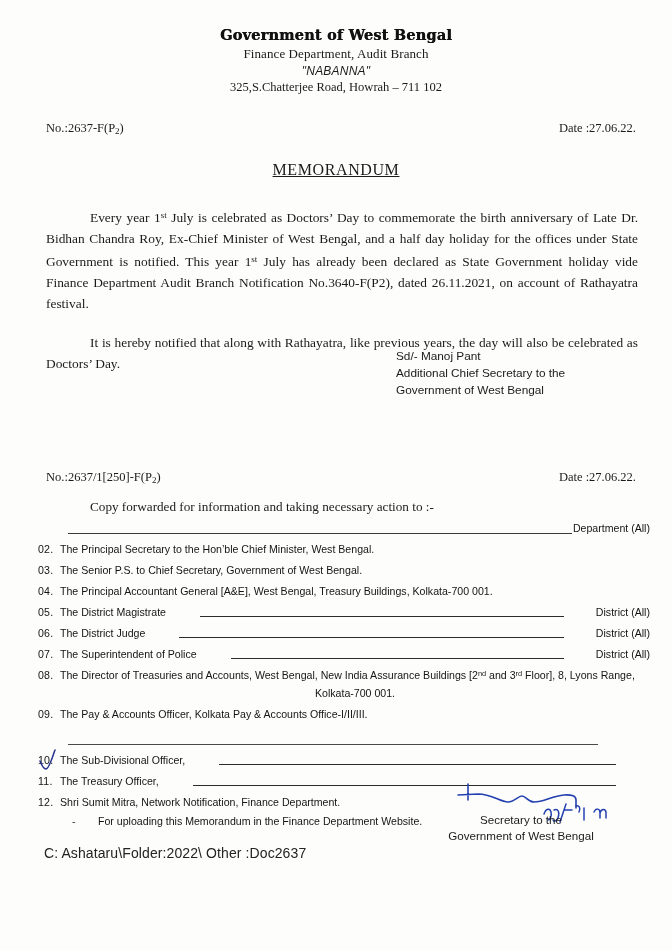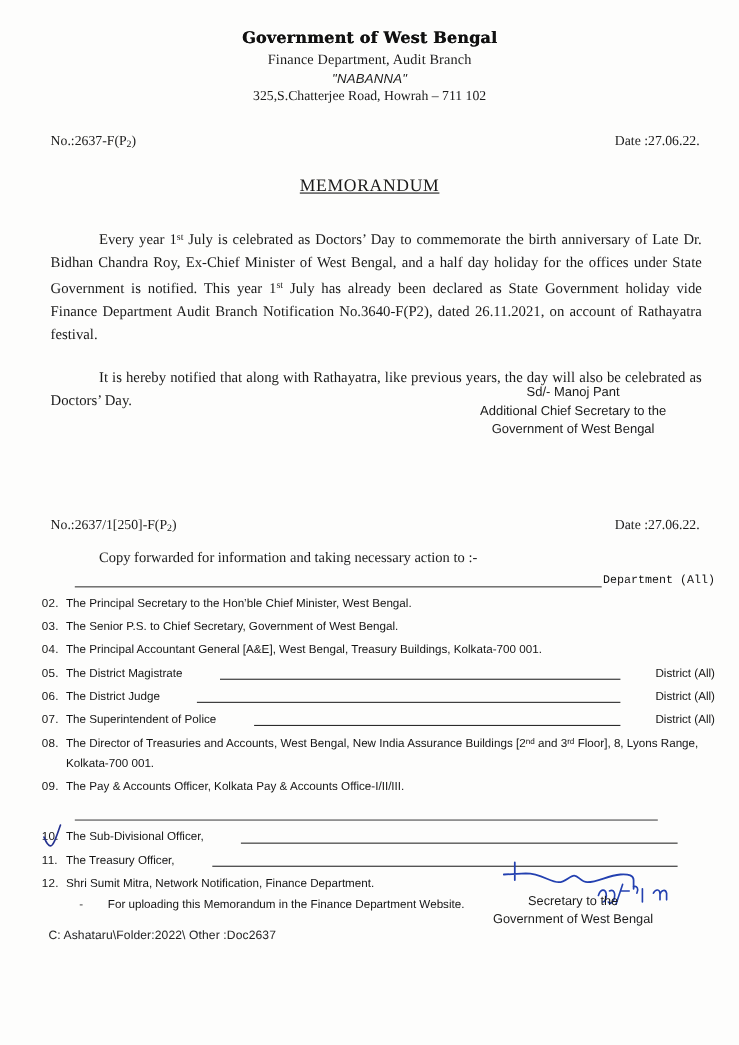--- a/index.html
+++ b/index.html
@@ -93,21 +93,20 @@
     text-indent: 44px;
   }
   .para.p1 { margin-top: 26px; }
   .para.p2 { margin-top: 18px; }
 
   
   .sigblock {
     font-family: "Liberation Sans", sans-serif;
     font-size: 11.8px;
     line-height: 17px;
-    text-align: center;
     width: 250px;
     position: absolute;
     left: 396px;
     top: 348px;
   }
 
   
   .copyline {
     margin: 14px 34px 0 46px;
     font-size: 13.2px;
@@ -131,21 +130,21 @@
     flex: 0 0 22px;
     text-align: left;
     letter-spacing: 0.2px;
   }
   .li .txt { flex: 1 1 auto; }
   .li.tight { margin-top: 8px; }
 
   
   .fillrow {
     display: flex;
-    align-items: flex-end;
+    align-items: flex-start;
     width: 100%;
     gap: 31px;
   }
   .rule {
     flex: 1 1 auto;
     border-bottom: 1.1px solid #2b2b2b;
     margin: 0 1px 0 3px;
     height: 10px;
   }
   .tail { flex: 0 0 auto; white-space: nowrap; }
@@ -155,21 +154,21 @@
     margin: 6px 0 0 0;
     font-family: "Liberation Sans", sans-serif;
     font-size: 10.6px;
   }
   .row-dept .bar {
     flex: 1 1 auto;
     border-bottom: 1.4px solid #3a3a3a;
     height: 12px;
     margin-left: 30px;
   }
-  .row-dept .lbl { flex: 0 0 auto; padding-left: 1px; font-family: Liberation Mono, monospace; }
+  .row-dept .lbl { flex: 0 0 auto; padding-left: 1px; }
 
   .row-blank {
     display: flex;
     margin: 12px 0 0 0;
   }
   .row-blank .bar {
     flex: 1 1 auto;
     border-bottom: 1.2px solid #4a4a4a;
     height: 12px;
     margin: 0 52px 0 30px;
@@ -214,21 +213,21 @@
     left: 396px;
     top: 812px;
   }
 
   
   .footer {
     position: absolute;
     left: 44px;
     top: 845px;
     font-family: "Liberation Sans", sans-serif;
-    font-size: 11px;
+    font-size: 14px;
     color: #232323;
     letter-spacing: 0.1px;
   }
 </style>
 </head>
 <body>
 
 <div class="page">
 
   <div class="letterhead">
@@ -308,21 +307,21 @@
         <span>The Superintendent of Police</span>
         <span class="rule"></span>
         <span class="tail">District (All)</span>
       </span>
     </div>
 
     <div class="li">
       <span class="num">08.</span>
       <span class="txt"><span>The Director of Treasuries and Accounts, West Bengal, New India Assurance Buildings [2</span><sup class="ord">nd</sup><span> and 3</span><sup class="ord">rd</sup><span> Floor], 8, Lyons Range,</span></span>
     </div>
-    <div class="li tight" style="margin-top:6px;">
+    <div class="li tight" style="margin-top:6px;text-align:center;">
       <span class="num"></span>
       <span class="txt">Kolkata-700 001.</span>
     </div>
 
     <div class="li">
       <span class="num">09.</span>
       <span class="txt">The Pay &amp; Accounts Officer, Kolkata Pay &amp; Accounts Office-I/II/III.</span>
     </div>
     <div class="row-blank">
       <span class="bar"></span>

